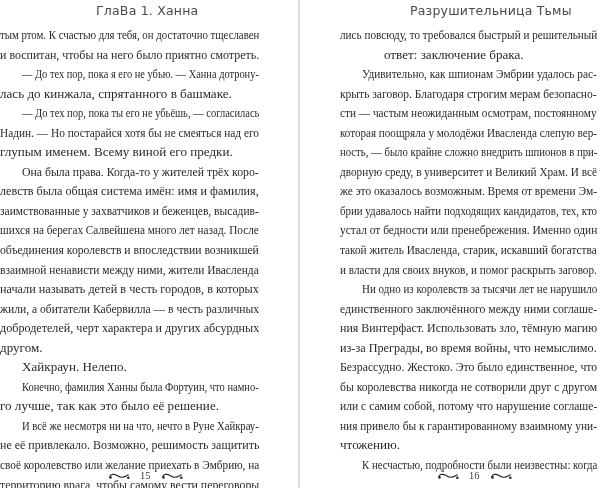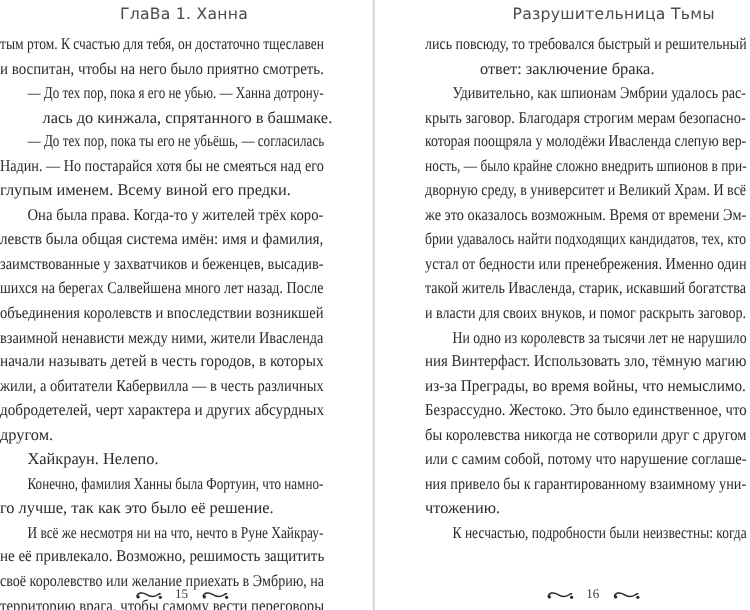--- a/index.html
+++ b/index.html
@@ -88,21 +88,21 @@
 <body>
 
 <div class="spread">
 
   <div class="page left">
     <div class="running-head">ГлаВа 1. Ханна</div>
     <div class="text" id="left-text">
         <span class="line" style="white-space: nowrap;"><span style="display: inline-block; white-space: nowrap; transform-origin: left center; transform: scaleX(0.824841);">тым ртом. К счастью для тебя, он достаточно тщеславен</span></span>
         <span class="line last" style="white-space: nowrap;"><span style="display: inline-block; white-space: nowrap; transform-origin: left center; transform: scaleX(0.911972);">и воспитан, чтобы на него было приятно смотреть.</span></span>
         <span class="line indent" style="white-space: nowrap;"><span style="display: inline-block; white-space: nowrap; transform-origin: left center; transform: scaleX(0.795302);">— До тех пор, пока я его не убью. — Ханна дотрону-</span></span>
-        <span class="line last" style="white-space: nowrap; padding-left: 34px;"><span style="display: inline-block; white-space: nowrap;">лась до кинжала, спрятанного в башмаке.</span></span>
+        <span class="line last" style="white-space: nowrap;"><span style="display: inline-block; white-space: nowrap;">лась до кинжала, спрятанного в башмаке.</span></span>
         <span class="line indent" style="white-space: nowrap;"><span style="display: inline-block; white-space: nowrap; transform-origin: left center; transform: scaleX(0.800676);">— До тех пор, пока ты его не убьёшь, — согласилась</span></span>
         <span class="line" style="white-space: nowrap;"><span style="display: inline-block; white-space: nowrap; transform-origin: left center; transform: scaleX(0.866221);">Надин. — Но постарайся хотя бы не смеяться над его</span></span>
         <span class="line last" style="white-space: nowrap;"><span style="display: inline-block; white-space: nowrap;">глупым именем. Всему виной его предки.</span></span>
         <span class="line indent" style="white-space: nowrap;"><span style="display: inline-block; white-space: nowrap; transform-origin: left center; transform: scaleX(0.897727);">Она была права. Когда-то у жителей трёх коро-</span></span>
         <span class="line" style="white-space: nowrap;"><span style="display: inline-block; white-space: nowrap; transform-origin: left center; transform: scaleX(0.928315);">левств была общая система имён: имя и фамилия,</span></span>
         <span class="line" style="white-space: nowrap;"><span style="display: inline-block; white-space: nowrap; transform-origin: left center; transform: scaleX(0.877966);">заимствованные у захватчиков и беженцев, высадив-</span></span>
         <span class="line" style="white-space: nowrap;"><span style="display: inline-block; white-space: nowrap; transform-origin: left center; transform: scaleX(0.857616);">шихся на берегах Салвейшена много лет назад. После</span></span>
         <span class="line" style="white-space: nowrap;"><span style="display: inline-block; white-space: nowrap; transform-origin: left center; transform: scaleX(0.890034);">объединения королевств и впоследствии возникшей</span></span>
         <span class="line" style="white-space: nowrap;"><span style="display: inline-block; white-space: nowrap; transform-origin: left center; transform: scaleX(0.875);">взаимной ненависти между ними, жители Ивасленда</span></span>
         <span class="line" style="white-space: nowrap;"><span style="display: inline-block; white-space: nowrap; transform-origin: left center; transform: scaleX(0.931655);">начали называть детей в честь городов, в которых</span></span>
@@ -138,29 +138,31 @@
 
   <div class="gutter"></div>
 
   <div class="page right">
     <div class="running-head">Разрушительница Тьмы</div>
     <div class="text" id="right-text">
         <span class="line" style="white-space: nowrap;"><span style="display: inline-block; white-space: nowrap; transform-origin: left center; transform: scaleX(0.853821);">лись повсюду, то требовался быстрый и решительный</span></span>
         <span class="line last" style="white-space: nowrap;"><span style="display: inline-block; white-space: nowrap; margin-left: 44px;">ответ: заключение брака.</span></span>
         <span class="line indent" style="white-space: nowrap;"><span style="display: inline-block; white-space: nowrap; transform-origin: left center; transform: scaleX(0.863971);">Удивительно, как шпионам Эмбрии удалось рас-</span></span>
         <span class="line" style="white-space: nowrap;"><span style="display: inline-block; white-space: nowrap; transform-origin: left center; transform: scaleX(0.880137);">крыть заговор. Благодаря строгим мерам безопасно-</span></span>
+        <span class="line" style="white-space: nowrap;"><span style="display: inline-block; white-space: nowrap; transform-origin: left center; transform: scaleX(0.862416);">сти — частым неожиданным осмотрам, постоянному</span></span>
         <span class="line" style="white-space: nowrap;"><span style="display: inline-block; white-space: nowrap; transform-origin: left center; transform: scaleX(0.848185);">которая поощряла у молодёжи Ивасленда слепую вер-</span></span>
         <span class="line" style="white-space: nowrap;"><span style="display: inline-block; white-space: nowrap; transform-origin: left center; transform: scaleX(0.818471);">ность, — было крайне сложно внедрить шпионов в при-</span></span>
         <span class="line" style="white-space: nowrap;"><span style="display: inline-block; white-space: nowrap; transform-origin: left center; transform: scaleX(0.856667);">дворную среду, в университет и Великий Храм. И всё</span></span>
         <span class="line" style="white-space: nowrap;"><span style="display: inline-block; white-space: nowrap; transform-origin: left center; transform: scaleX(0.87415);">же это оказалось возможным. Время от времени Эм-</span></span>
         <span class="line" style="white-space: nowrap;"><span style="display: inline-block; white-space: nowrap; transform-origin: left center; transform: scaleX(0.831715);">брии удавалось найти подходящих кандидатов, тех, кто</span></span>
         <span class="line" style="white-space: nowrap;"><span style="display: inline-block; white-space: nowrap; transform-origin: left center; transform: scaleX(0.87415);">устал от бедности или пренебрежения. Именно один</span></span>
         <span class="line" style="white-space: nowrap;"><span style="display: inline-block; white-space: nowrap; transform-origin: left center; transform: scaleX(0.859532);">такой житель Ивасленда, старик, искавший богатства</span></span>
         <span class="line last" style="white-space: nowrap;"><span style="display: inline-block; white-space: nowrap; transform-origin: left center; transform: scaleX(0.856667);">и власти для своих внуков, и помог раскрыть заговор.</span></span>
         <span class="line indent" style="white-space: nowrap;"><span style="display: inline-block; white-space: nowrap; transform-origin: left center; transform: scaleX(0.839286);">Ни одно из королевств за тысячи лет не нарушило</span></span>
+        <span class="line" style="white-space: nowrap;"><span style="display: inline-block; white-space: nowrap; transform-origin: left center; transform: scaleX(0.892361);">единственного заключённого между ними соглаше-</span></span>
         <span class="line" style="white-space: nowrap;"><span style="display: inline-block; white-space: nowrap; transform-origin: left center; transform: scaleX(0.911348);">ния Винтерфаст. Использовать зло, тёмную магию</span></span>
         <span class="line" style="white-space: nowrap;"><span style="display: inline-block; white-space: nowrap; transform-origin: left center; transform: scaleX(0.931159);">из-за Преграды, во время войны, что немыслимо.</span></span>
         <span class="line" style="white-space: nowrap;"><span style="display: inline-block; white-space: nowrap; transform-origin: left center; transform: scaleX(0.898601);">Безрассудно. Жестоко. Это было единственное, что</span></span>
         <span class="line" style="white-space: nowrap;"><span style="display: inline-block; white-space: nowrap; transform-origin: left center; transform: scaleX(0.889273);">бы королевства никогда не сотворили друг с другом</span></span>
         <span class="line" style="white-space: nowrap;"><span style="display: inline-block; white-space: nowrap; transform-origin: left center; transform: scaleX(0.886207);">или с самим собой, потому что нарушение соглаше-</span></span>
         <span class="line" style="white-space: nowrap;"><span style="display: inline-block; white-space: nowrap; transform-origin: left center; transform: scaleX(0.868243);">ния привело бы к гарантированному взаимному уни-</span></span>
         <span class="line last" style="white-space: nowrap;"><span style="display: inline-block; white-space: nowrap;">чтожению.</span></span>
         <span class="line indent" style="white-space: nowrap;"><span style="display: inline-block; white-space: nowrap; transform-origin: left center; transform: scaleX(0.824561);">К несчастью, подробности были неизвестны: когда</span></span>
       </div>
     <div class="folio">

